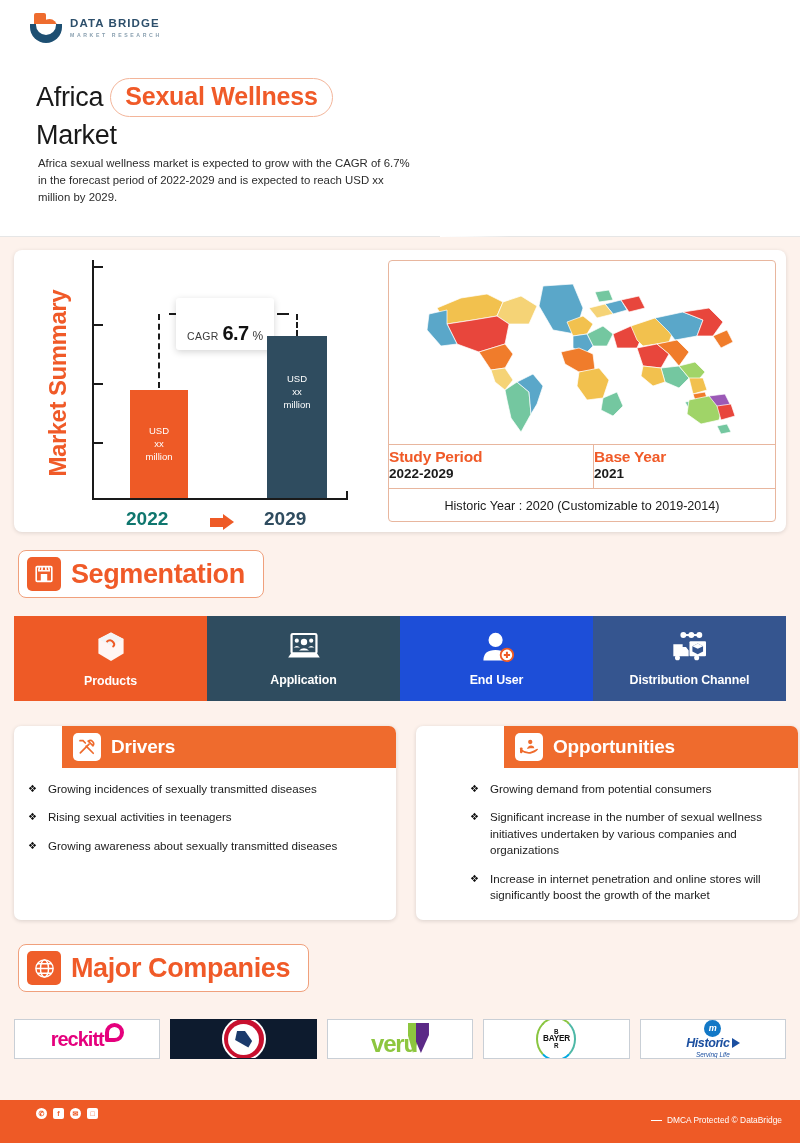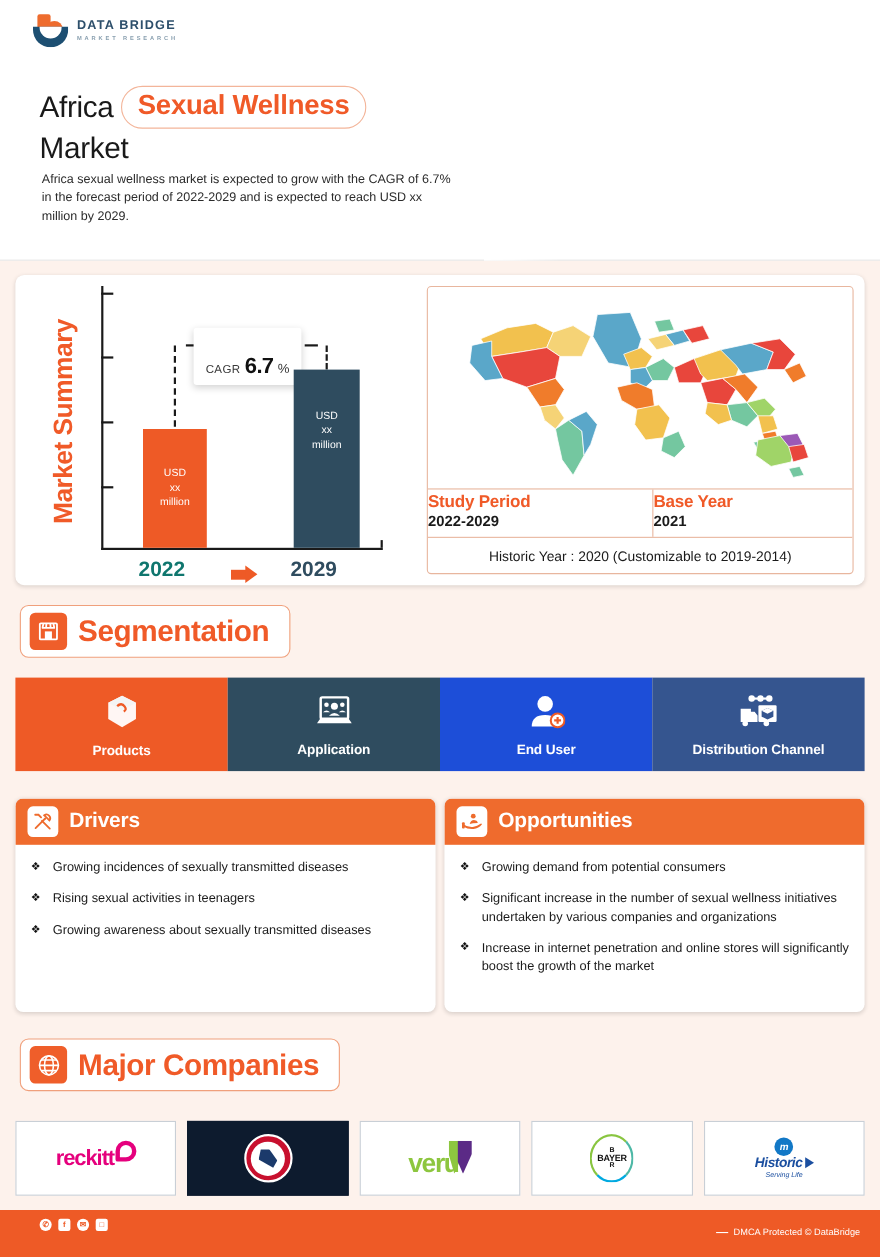--- a/index.html
+++ b/index.html
@@ -176,36 +176,36 @@
   }
   .seg-label { font-size: 12.4px; font-weight: 700; letter-spacing: -0.1px; }
 
   
   .panel {
     position: absolute; top: 726px; width: 382px; height: 194px;
     background: #ffffff; border-radius: 7px;
     box-shadow: 0 1px 4px rgba(0,0,0,0.14); overflow: hidden;
   }
   #drivers-panel { left: 14px; }
-  #opportunities-panel { left: 404px; }
+  #opportunities-panel { left: 416px; padding-left: 40px; }
   .panel-head {
-    height: 42px; background: #ef6b2d; display: flex; align-items: center; gap: 10px; padding-left: 11px;
+    height: 42px; background: #ef6b2d; display: flex; align-items: center; gap: 10px; padding-left: 11px; margin-left: 48px;
   }
   .panel-icon {
     width: 28px; height: 28px; background: #ffffff; border-radius: 5px;
     display: flex; align-items: center; justify-content: center; flex: none;
   }
   .panel-title { font-size: 19px; font-weight: 700; color: #ffffff; letter-spacing: -0.2px; }
   .panel-body { padding: 13px 14px 0 14px; }
   .bullet { display: flex; gap: 11px; margin-bottom: 12px; }
   .bullet-mark { font-size: 10px; color: #111; line-height: 1.45; flex: none; padding-top: 1px; }
   .bullet-text { font-size: 11.6px; line-height: 1.42; color: #1a1a1a; }
 
   
-  .logo-row { position: absolute; left: 14px; top: 1019px; width: 772px; height: 68px; display: flex; gap: 10px; }
+  .logo-row { position: absolute; left: 14px; top: 1019px; width: 772px; height: 40px; display: flex; gap: 10px; }
   .logo-card {
     flex: 1; background: #ffffff; border: 1px solid #c9cfd6;
     display: flex; align-items: center; justify-content: center; overflow: hidden;
   }
   .logo-card.dark { background: #0d1b2e; border-color: #0d1b2e; }
 
   .reckitt { display: flex; align-items: center; gap: 1px; }
   .reckitt-txt { font-size: 20px; font-weight: 700; color: #e5007d; letter-spacing: -1px; }
   .reckitt-mark {
     width: 19px; height: 19px; border-radius: 50% 50% 50% 2px;

